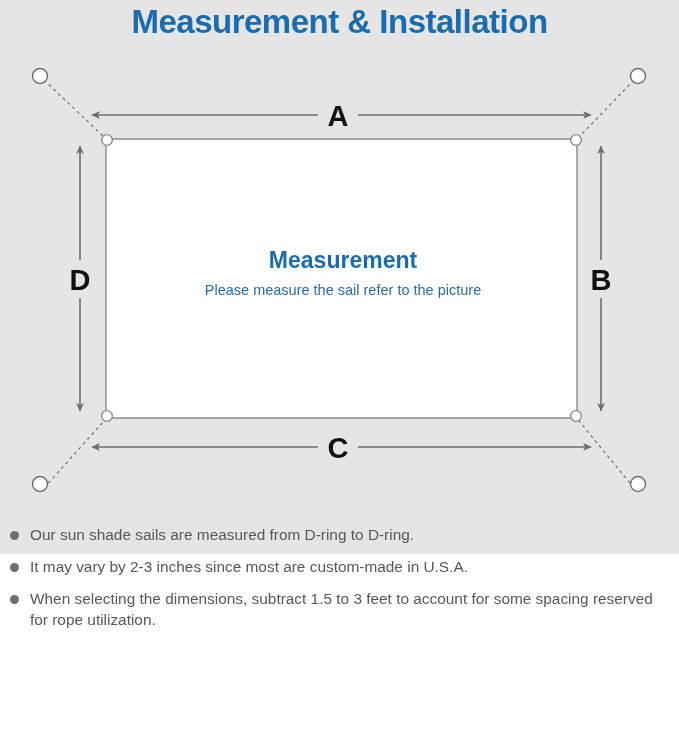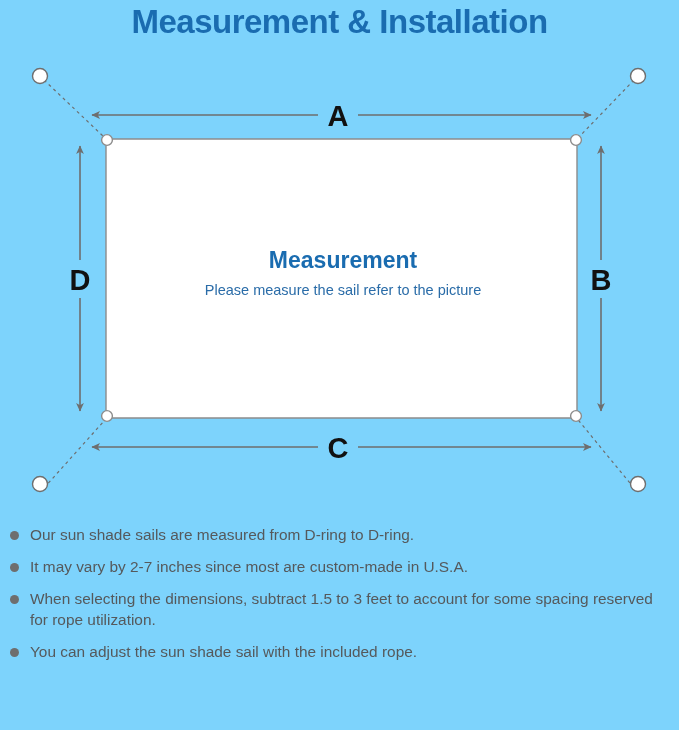--- a/index.html
+++ b/index.html
@@ -12,22 +12,22 @@
     height: 739px;
     font-family: "Liberation Sans", sans-serif;
     -webkit-font-smoothing: antialiased;
     overflow: hidden;
     position: relative;
   }
 
   #page {
     position: relative;
     width: 679px;
-    height: 730px;
-    background: #7dd3fc;
+    height: 554px;
+    background: #e5e5e5;
   }
 
   
   .title {
     position: absolute;
     left: 0;
     top: 0;
     width: 679px;
     height: 48px;
     line-height: 44px;
@@ -172,29 +172,25 @@
 
   <div class="notes">
 
     <div class="note-row">
       <span class="note-bullet"></span>
       <span class="note-text">Our sun shade sails are measured from D-ring to D-ring.</span>
     </div>
 
     <div class="note-row">
       <span class="note-bullet"></span>
-      <span class="note-text">It may vary by 2-7 inches since most are custom-made in U.S.A.</span>
+      <span class="note-text">It may vary by 2-3 inches since most are custom-made in U.S.A.</span>
     </div>
 
     <div class="note-row">
       <span class="note-bullet"></span>
       <span class="note-text">When selecting the dimensions, subtract 1.5 to 3 feet to account for some spacing reserved for rope utilization.</span>
     </div>
 
-    <div class="note-row">
-      <span class="note-bullet"></span>
-      <span class="note-text">You can adjust the sun shade sail with the included rope.</span>
-    </div>
 
 
   </div>
 
 </div>
 
 </body></html>

